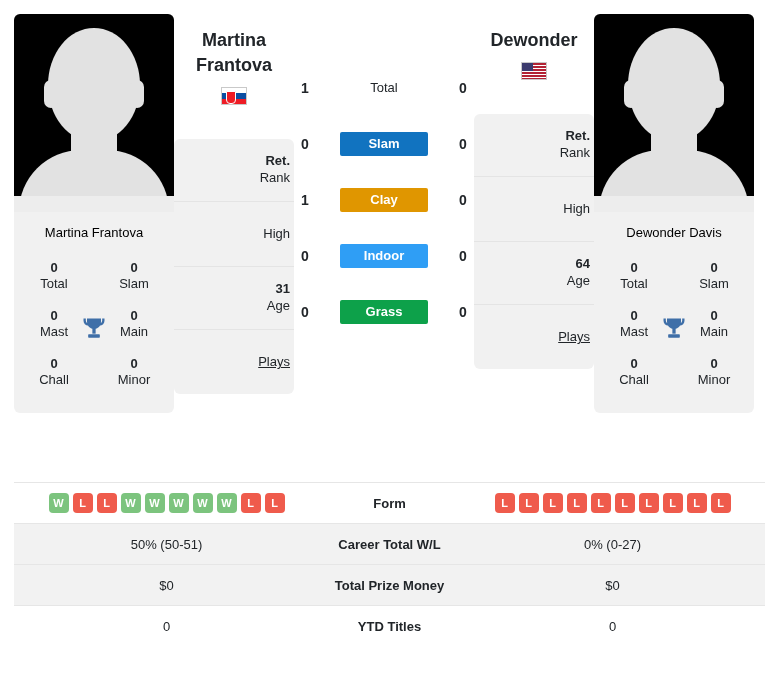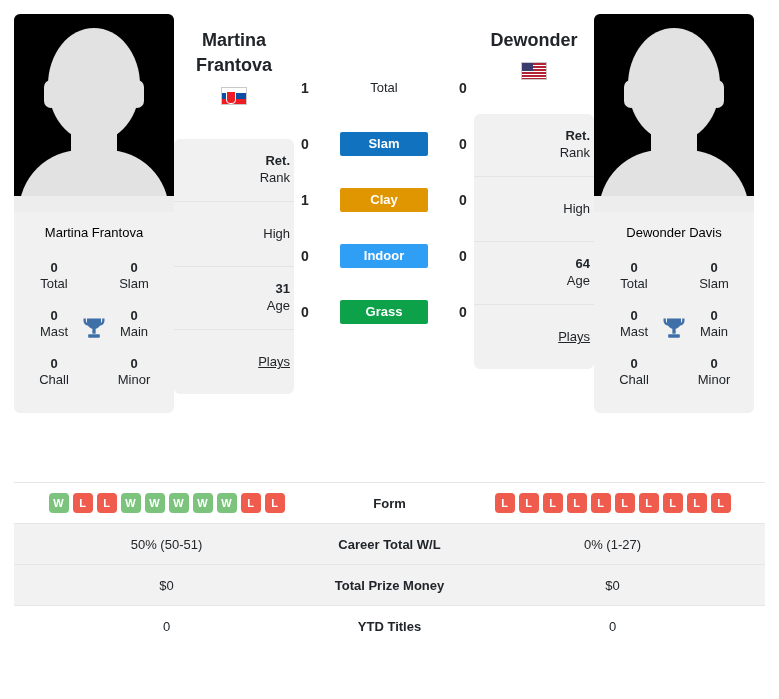--- a/index.html
+++ b/index.html
@@ -463,21 +463,21 @@
               <div class="form-chip chip-l">L</div>
               <div class="form-chip chip-l">L</div>
               <div class="form-chip chip-l">L</div>
               <div class="form-chip chip-l">L</div>
             </div>
         </td>
       </tr>
       <tr class="shaded">
         <td class="side">50% (50-51)</td>
         <td class="mid">Career Total W/L</td>
-        <td class="side">0% (1-27)</td>
+        <td class="side">0% (0-27)</td>
       </tr>
       <tr class="shaded">
         <td class="side">$0</td>
         <td class="mid">Total Prize Money</td>
         <td class="side">$0</td>
       </tr>
       <tr>
         <td class="side">0</td>
         <td class="mid">YTD Titles</td>
         <td class="side">0</td>

